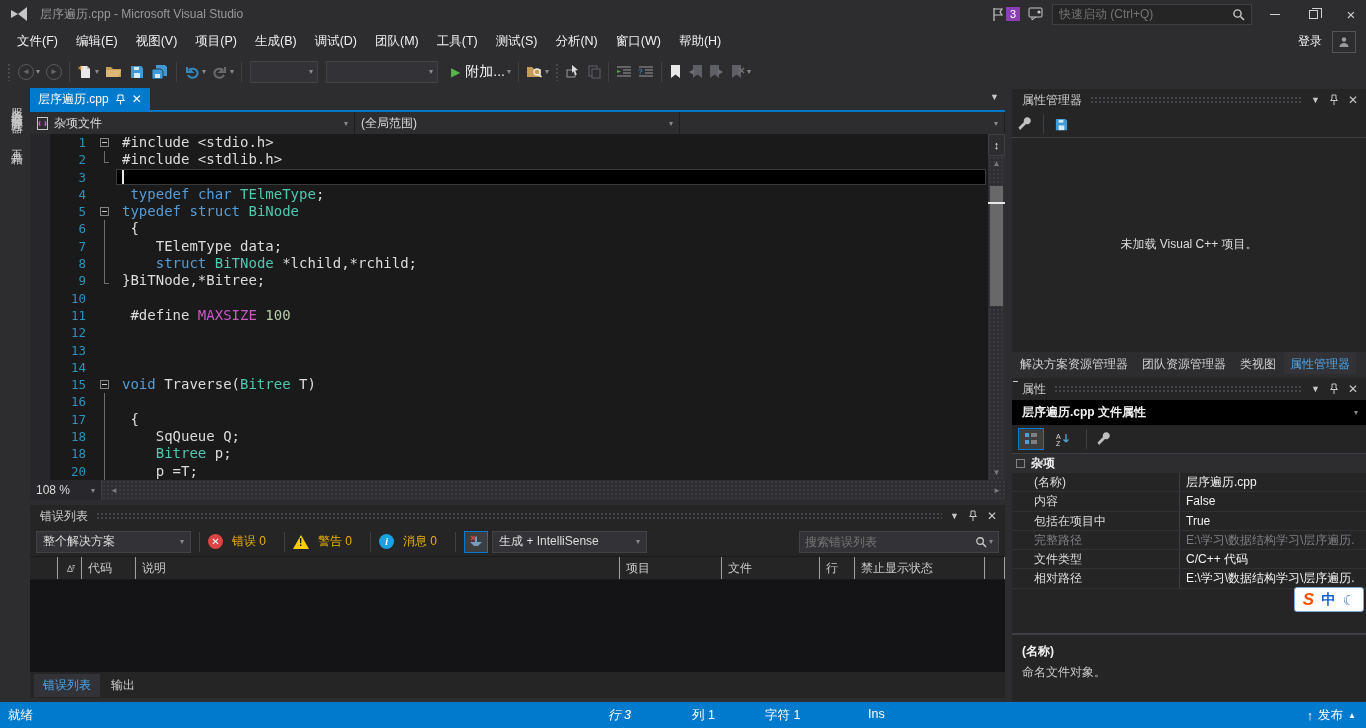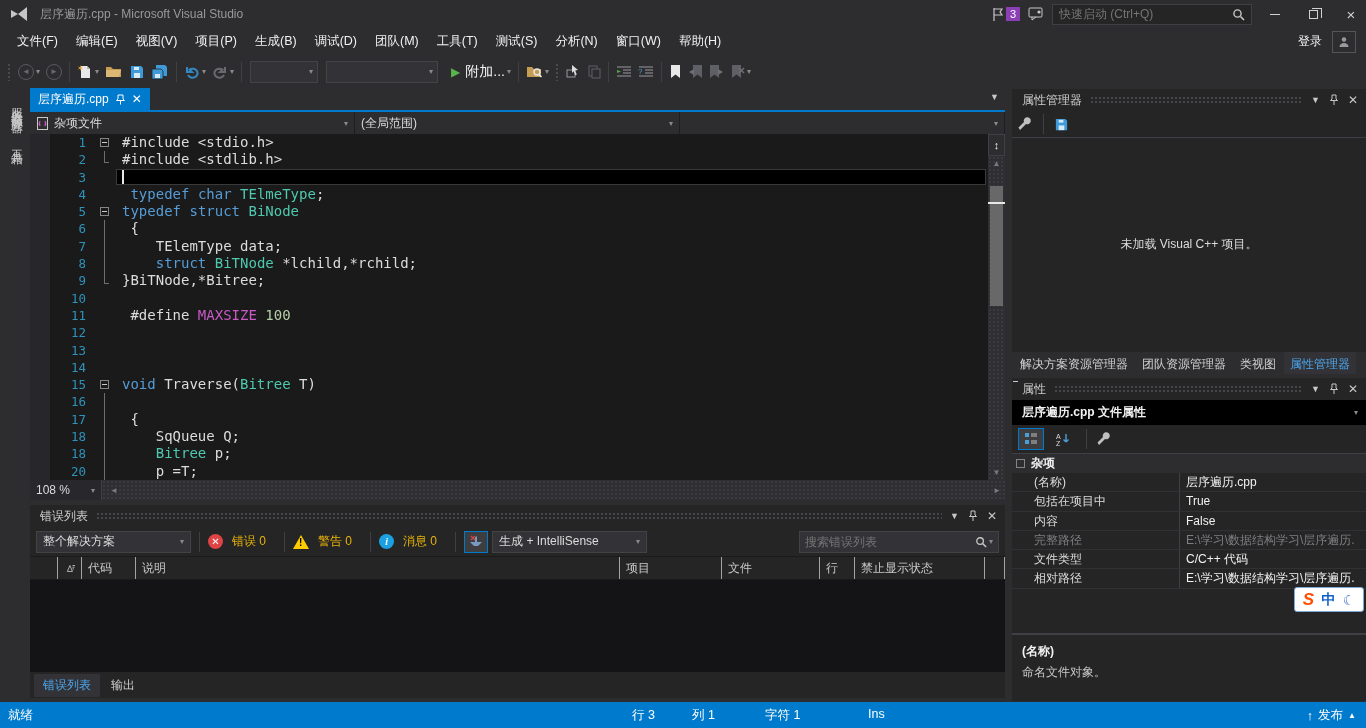--- a/index.html
+++ b/index.html
@@ -531,26 +531,26 @@
       <div class="prop-cat">
         <span class="fold-box" style="position:static; flex:none;"></span>
         <span>杂项</span>
       </div>
       <div id="prop-rows">
           <div class="prop-row">
             <span class="prop-name">(名称)</span>
             <span class="prop-val">层序遍历.cpp</span>
           </div>
           <div class="prop-row">
+            <span class="prop-name">内容</span>
+            <span class="prop-val">False</span>
+          </div>
+          <div class="prop-row">
             <span class="prop-name">包括在项目中</span>
             <span class="prop-val">True</span>
-          </div>
-          <div class="prop-row">
-            <span class="prop-name">内容</span>
-            <span class="prop-val">False</span>
           </div>
           <div class="prop-row dim">
             <span class="prop-name">完整路径</span>
             <span class="prop-val">E:\学习\数据结构学习\层序遍历.</span>
           </div>
           <div class="prop-row">
             <span class="prop-name">文件类型</span>
             <span class="prop-val">C/C++ 代码</span>
           </div>
           <div class="prop-row">
@@ -567,21 +567,21 @@
 </div>
 
 <div id="ime">
   <span class="s-logo">S</span>
   <span class="lang">中</span>
   <span class="moon">☾</span>
 </div>
 
 <div id="statusbar">
   <span class="s-item" style="left:8px;">就绪</span>
-  <span class="s-item" style="left:632px;">行 3</span>
+  <span class="s-item" style="left:608px;font-style:italic;">行 3</span>
   <span class="s-item" style="left:692px;">列 1</span>
   <span class="s-item" style="left:765px;">字符 1</span>
   <span class="s-item" style="left:868px;">Ins</span>
   <span class="s-item" id="publish">
     <span>↑</span>
     <span>发布</span>
     <span style="font-size:8px;">▲</span>
   </span>
 </div>
 

